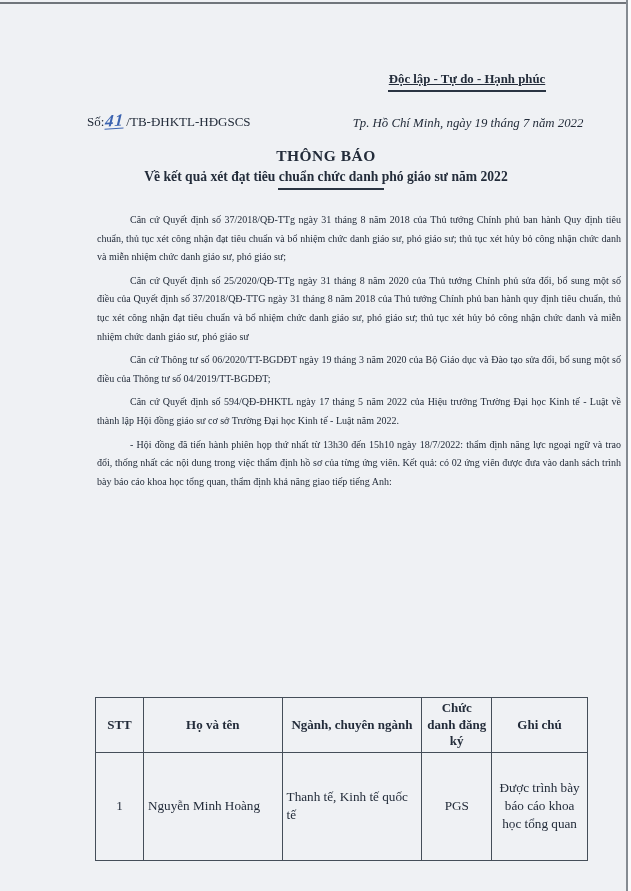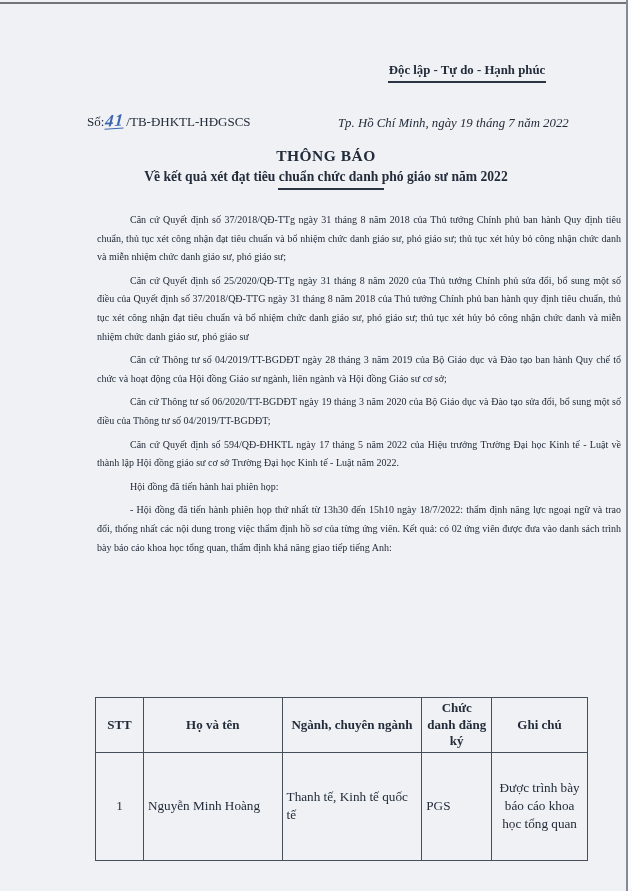--- a/index.html
+++ b/index.html
@@ -16,37 +16,37 @@
   .edge-right-strip{position:absolute;top:0;right:0;width:3px;height:891px;background:#fafbfc;}
 
   
   .hdr-left{position:absolute;left:75px;top:53px;width:225px;text-align:center;line-height:15px;}
   .hdr-left .l1{font-size:11.8px;}
   .hdr-left .l2{font-size:12.2px;font-weight:bold;}
   .hdr-left .l3{font-size:12.6px;font-weight:bold;}
   .hdr-left .rule{width:95px;height:1.5px;background:#2a3442;margin:3px auto 0;}
   .hdr-right{position:absolute;left:327px;top:53px;width:280px;text-align:center;line-height:16px;}
   .hdr-right .l1{font-size:12.3px;font-weight:bold;}
-  .hdr-right .l2{font-size:12.8px;font-weight:bold;margin-top:9px;}
+  .hdr-right .l2{font-size:12.8px;font-weight:bold;margin-top:18px;text-decoration:underline;}
   .hdr-right .rule{width:158px;height:1.5px;background:#2a3442;margin:3px auto 0;}
 
   .so-line{position:absolute;left:87px;top:114px;font-size:13px;}
   .so-line .hand{
     display:inline-block;
     color:#3b63b0;
     font-size:17px;
     font-weight:600;
     font-style:italic;
     letter-spacing:1px;
     transform:rotate(-4deg) skewX(-8deg);
     border-bottom:1.5px solid #3b63b0;
     line-height:14px;
     margin:0 2px 0 1px;
   }
-  .date-line{position:absolute;left:338px;top:116px;width:260px;font-size:12.8px;font-style:italic;text-align:left;}
+  .date-line{position:absolute;left:338px;top:116px;width:260px;font-size:12.8px;font-style:italic;text-align:center;}
 
   
   .title-block{position:absolute;left:0;top:147px;width:652px;text-align:center;}
   .title-main{font-size:15.5px;font-weight:bold;letter-spacing:0.5px;}
   .title-sub{font-size:13.6px;font-weight:bold;margin-top:4px;}
   .title-rule{width:106px;height:1.5px;background:#2a3442;margin:3px auto 0;position:relative;left:5px;}
 
   
   .body-text{position:absolute;left:97px;top:211px;width:524px;font-size:10px;line-height:18.6px;text-align:justify;}
   .body-text p{margin:0 0 5px 0;text-indent:33px;}
@@ -61,21 +61,21 @@
   table.result th,table.result td{
     border:1.5px solid #454e59;
     vertical-align:middle;
     padding:2px 4px;
   }
   table.result th{font-weight:bold;text-align:center;line-height:16.5px;height:49px;font-size:13px;}
   table.result td{height:103px;line-height:18px;}
   td.c-stt{text-align:center;}
   td.c-name{text-align:left;padding-left:8px;}
   td.c-major{text-align:left;padding-left:6px;}
-  td.c-title{}
+  td.c-title{text-align:center;}
   td.c-note{text-align:center;line-height:19px;padding:4px 5px;margin-top:32px;}
 </style>
 </head>
 <body>
 
 <div class="page">
   <div class="edge-top"></div>
   <div class="edge-right-strip"></div>
   <div class="edge-right"></div>
 
@@ -91,24 +91,22 @@
 
   <div class="title-block">
     <div class="title-main">THÔNG BÁO</div>
     <div class="title-sub">Về kết quả xét đạt tiêu chuẩn chức danh phó giáo sư năm 2022</div>
     <div class="title-rule"></div>
   </div>
 
   <div class="body-text">
     <p>Căn cứ Quyết định số 37/2018/QĐ-TTg ngày 31 tháng 8 năm 2018 của Thủ tướng Chính phủ ban hành Quy định tiêu chuẩn, thủ tục xét công nhận đạt tiêu chuẩn và bổ nhiệm chức danh giáo sư, phó giáo sư; thủ tục xét hủy bỏ công nhận chức danh và miễn nhiệm chức danh giáo sư, phó giáo sư;</p>
     <p>Căn cứ Quyết định số 25/2020/QĐ-TTg ngày 31 tháng 8 năm 2020 của Thủ tướng Chính phủ sửa đổi, bổ sung một số điều của Quyết định số 37/2018/QĐ-TTG ngày 31 tháng 8 năm 2018 của Thủ tướng Chính phủ ban hành quy định tiêu chuẩn, thủ tục xét công nhận đạt tiêu chuẩn và bổ nhiệm chức danh giáo sư, phó giáo sư; thủ tục xét hủy bỏ công nhận chức danh và miễn nhiệm chức danh giáo sư, phó giáo sư</p>
-    <p>Căn cứ Thông tư số 04/2019/TT-BGDĐT ngày 28 tháng 3 năm 2019 của Bộ Giáo dục và Đào tạo ban hành Quy chế tổ chức và hoạt động của Hội đồng Giáo sư ngành, liên ngành và Hội đồng Giáo sư cơ sở;</p>
     <p>Căn cứ Thông tư số 06/2020/TT-BGDĐT ngày 19 tháng 3 năm 2020 của Bộ Giáo dục và Đào tạo sửa đổi, bổ sung một số điều của Thông tư số 04/2019/TT-BGDĐT;</p>
     <p>Căn cứ Quyết định số 594/QĐ-ĐHKTL ngày 17 tháng 5 năm 2022 của Hiệu trưởng Trường Đại học Kinh tế - Luật về thành lập Hội đồng giáo sư cơ sở Trường Đại học Kinh tế - Luật năm 2022.</p>
-    <p class="gap">Hội đồng đã tiến hành hai phiên họp:</p>
     <p>- Hội đồng đã tiến hành phiên họp thứ nhất từ 13h30 đến 15h10 ngày 18/7/2022: thẩm định năng lực ngoại ngữ và trao đổi, thống nhất các nội dung trong việc thẩm định hồ sơ của từng ứng viên. Kết quả: có 02 ứng viên được đưa vào danh sách trình bày báo cáo khoa học tổng quan, thẩm định khả năng giao tiếp tiếng Anh:</p>
   </div>
 
   <table class="result">
     <colgroup>
       <col style="width:48px">
         <col style="width:139px">
         <col style="width:140px">
         <col style="width:70px">
         <col style="width:96px">

